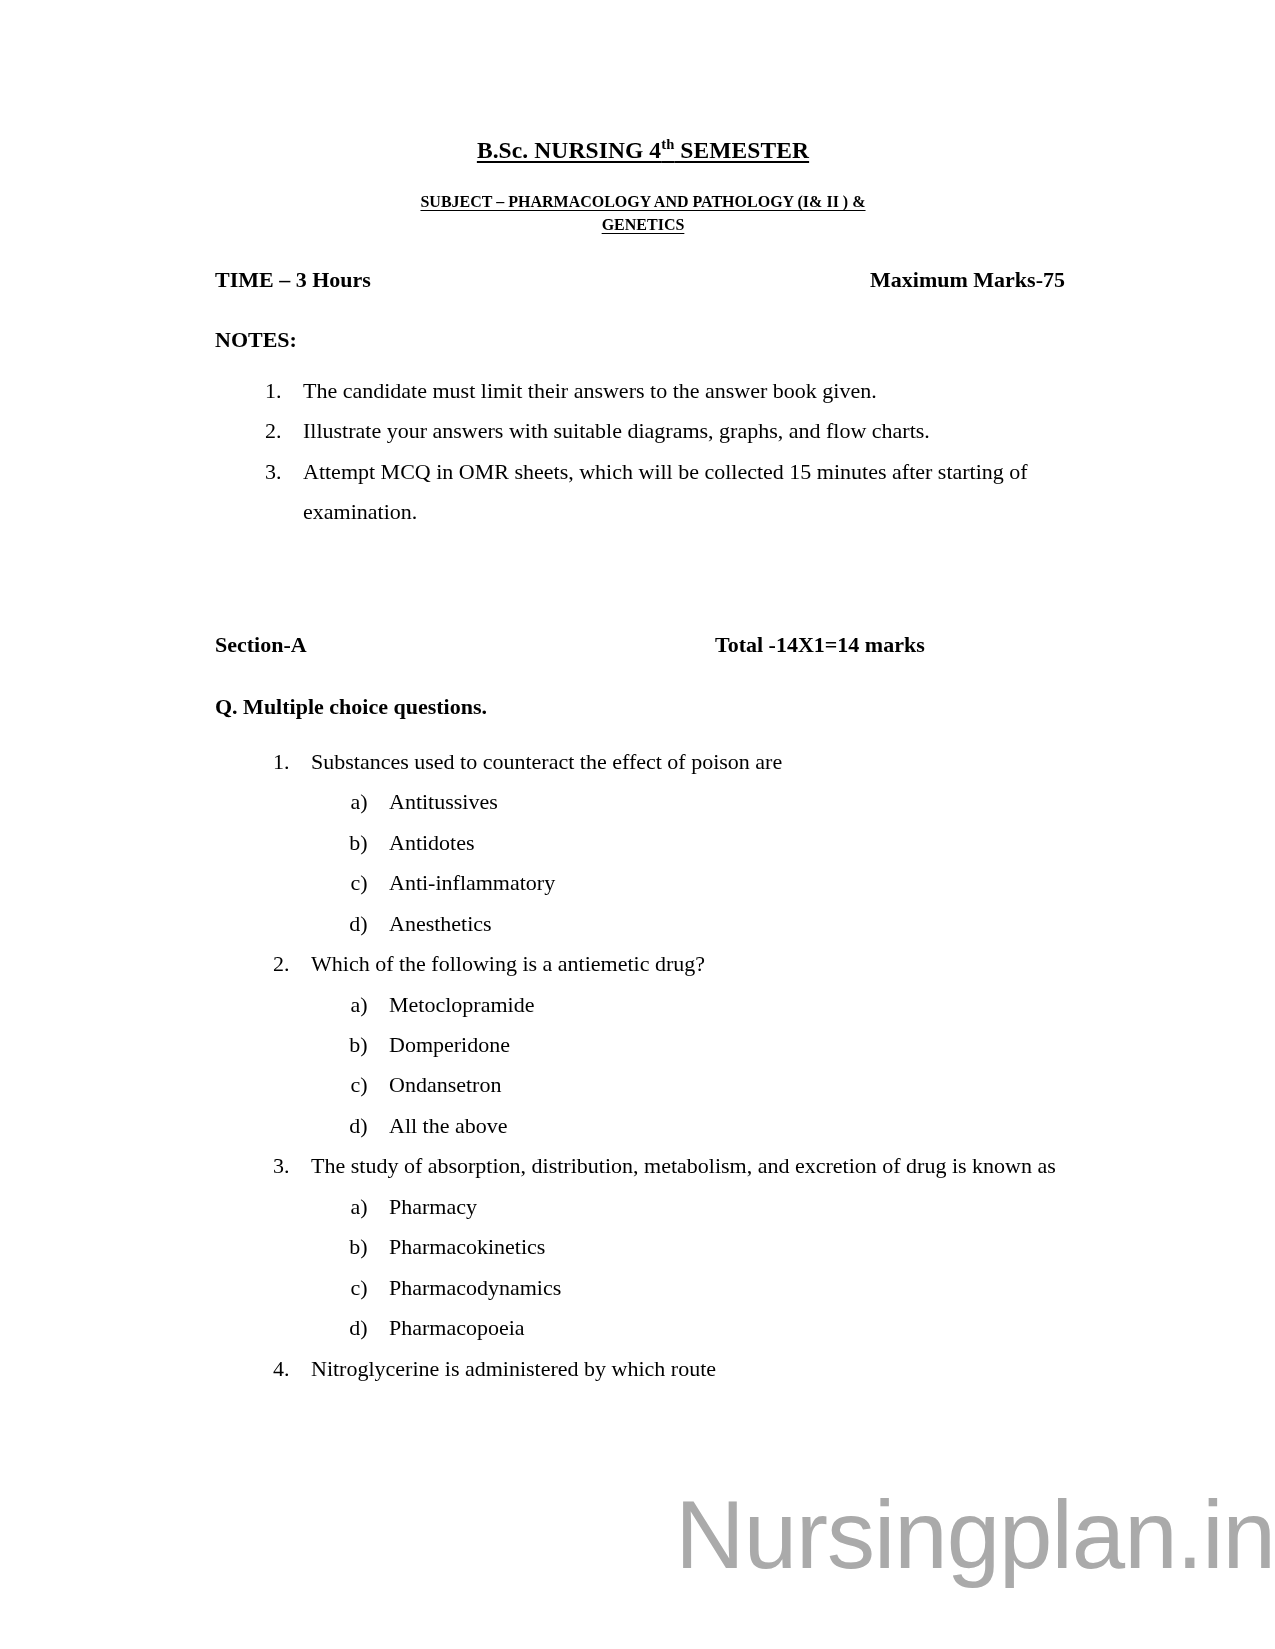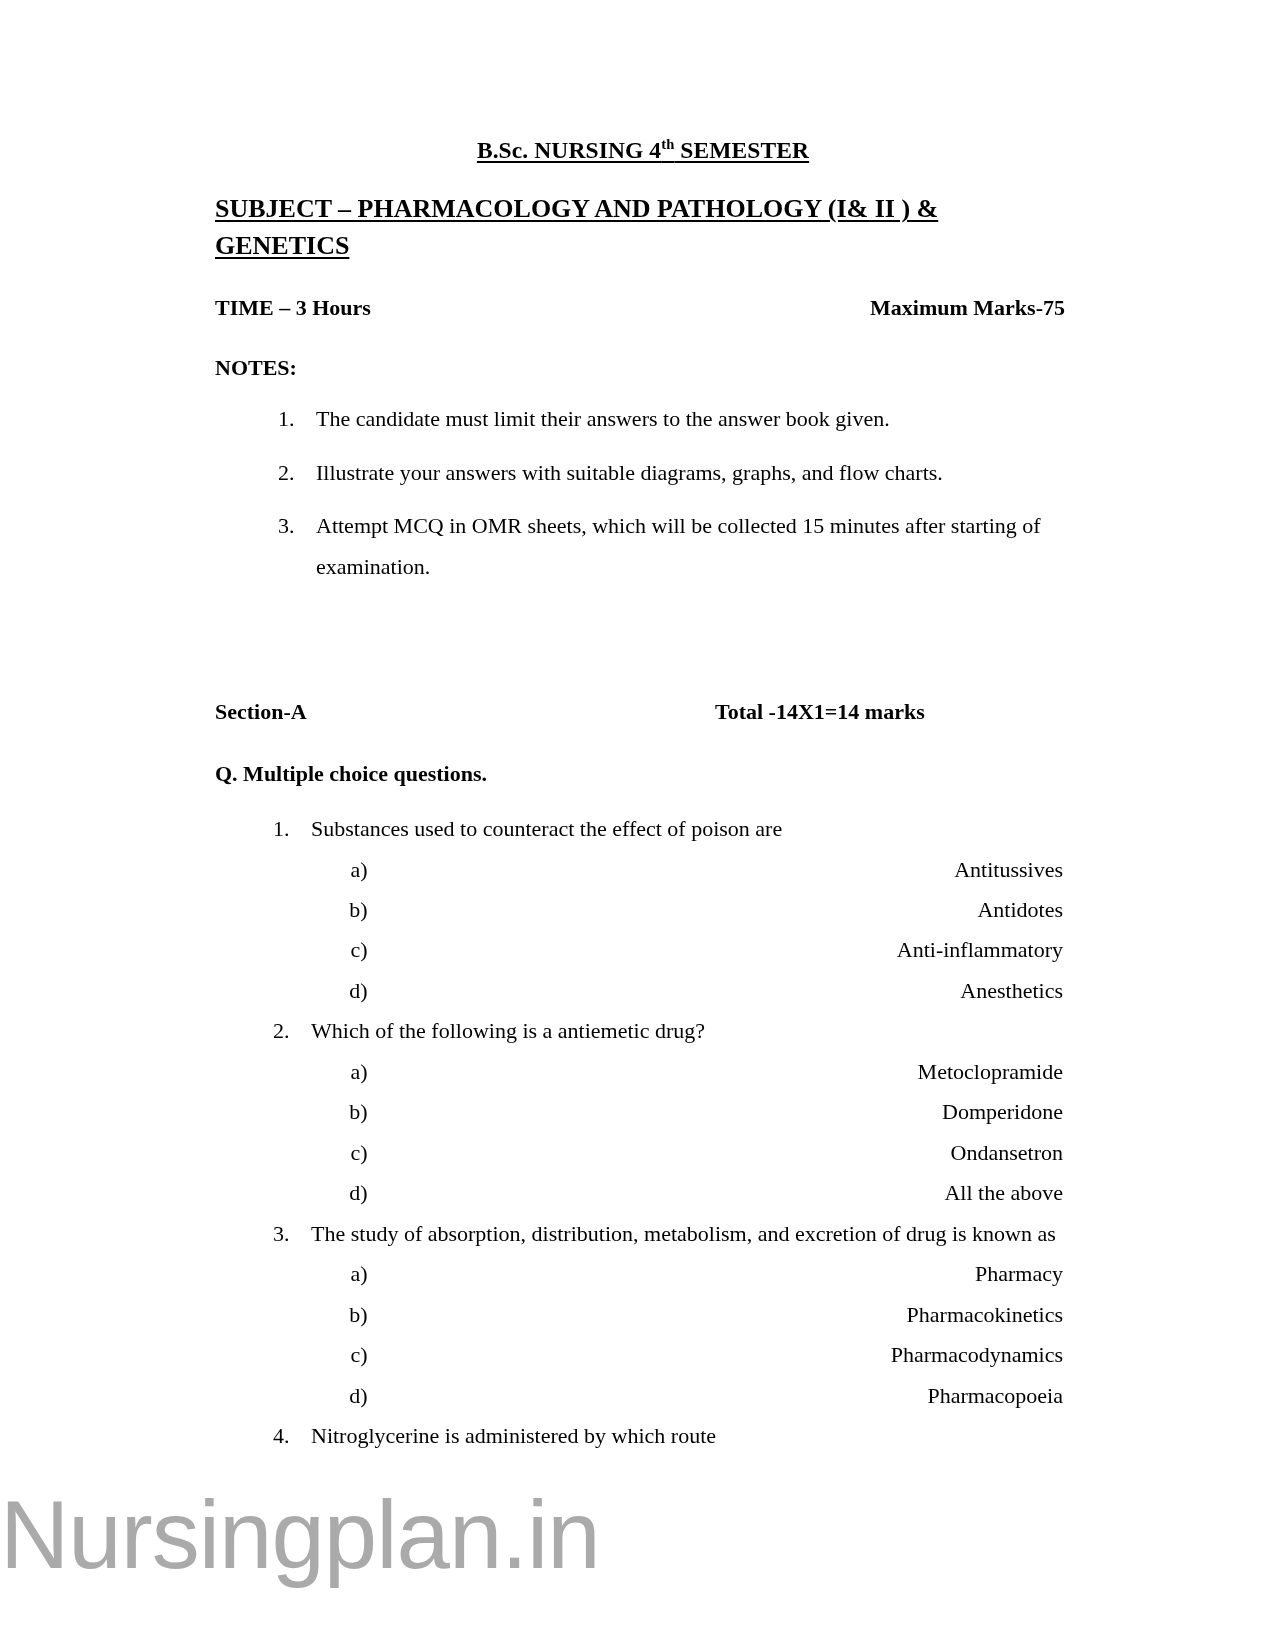--- a/index.html
+++ b/index.html
@@ -37,22 +37,23 @@
     font-size: 23.5px;
     line-height: 1.25;
     margin: 0 0 26px 0;
     letter-spacing: 0.1px;
   }
   .doc-title .u {
     text-decoration: underline;
     text-underline-offset: 3px;
   }
   .subject-title {
-    font-weight: bold;
-    font-size: 26px;
+    text-align: center;
+    font-weight: bold;
+    font-size: 16px;
     line-height: 1.42;
     margin: 0 0 30px 0;
   }
   .subject-title .u {
     text-decoration: underline;
     text-underline-offset: 3px;
   }
   sup {
     font-size: 0.62em;
     vertical-align: super;
@@ -81,21 +82,21 @@
   
   ol.notes-list {
     margin: 0;
     padding: 0 0 0 72px;
     list-style: decimal;
     font-size: 22px;
     line-height: 1.84;
   }
   ol.notes-list > li {
     padding-left: 16px;
-    margin: 13px;
+    margin: 0;
   }
 
   .gap-block { height: 92px; }
 
   .section-row {
     display: flex;
     font-weight: bold;
     font-size: 22px;
     margin: 7px 0 36px 0;
   }
@@ -122,36 +123,35 @@
   ol.q-list > li > .q-text {
     display: block;
   }
 
   ol.opt-list {
     margin: 0;
     padding: 0 0 0 62px;
     list-style: lower-alpha;
     font-size: 22px;
     line-height: 1.84;
-    text-align: right;
   }
   ol.opt-list > li {
     padding-left: 16px;
   }
   ol.opt-list > li::marker {
     content: counter(list-item, lower-alpha) ") ";
   }
 
   
   .watermark {
     position: absolute;
     left: 0;
     right: 0;
     top: 1487px;
-    text-align: left;
+    text-align: right;
     font-family: "Liberation Sans", "DejaVu Sans", sans-serif;
     font-size: 96px;
     line-height: 1;
     color: #aaaaaa;
     letter-spacing: -1px;
     user-select: none;
     white-space: nowrap;
   }
 </style>
 </head>

